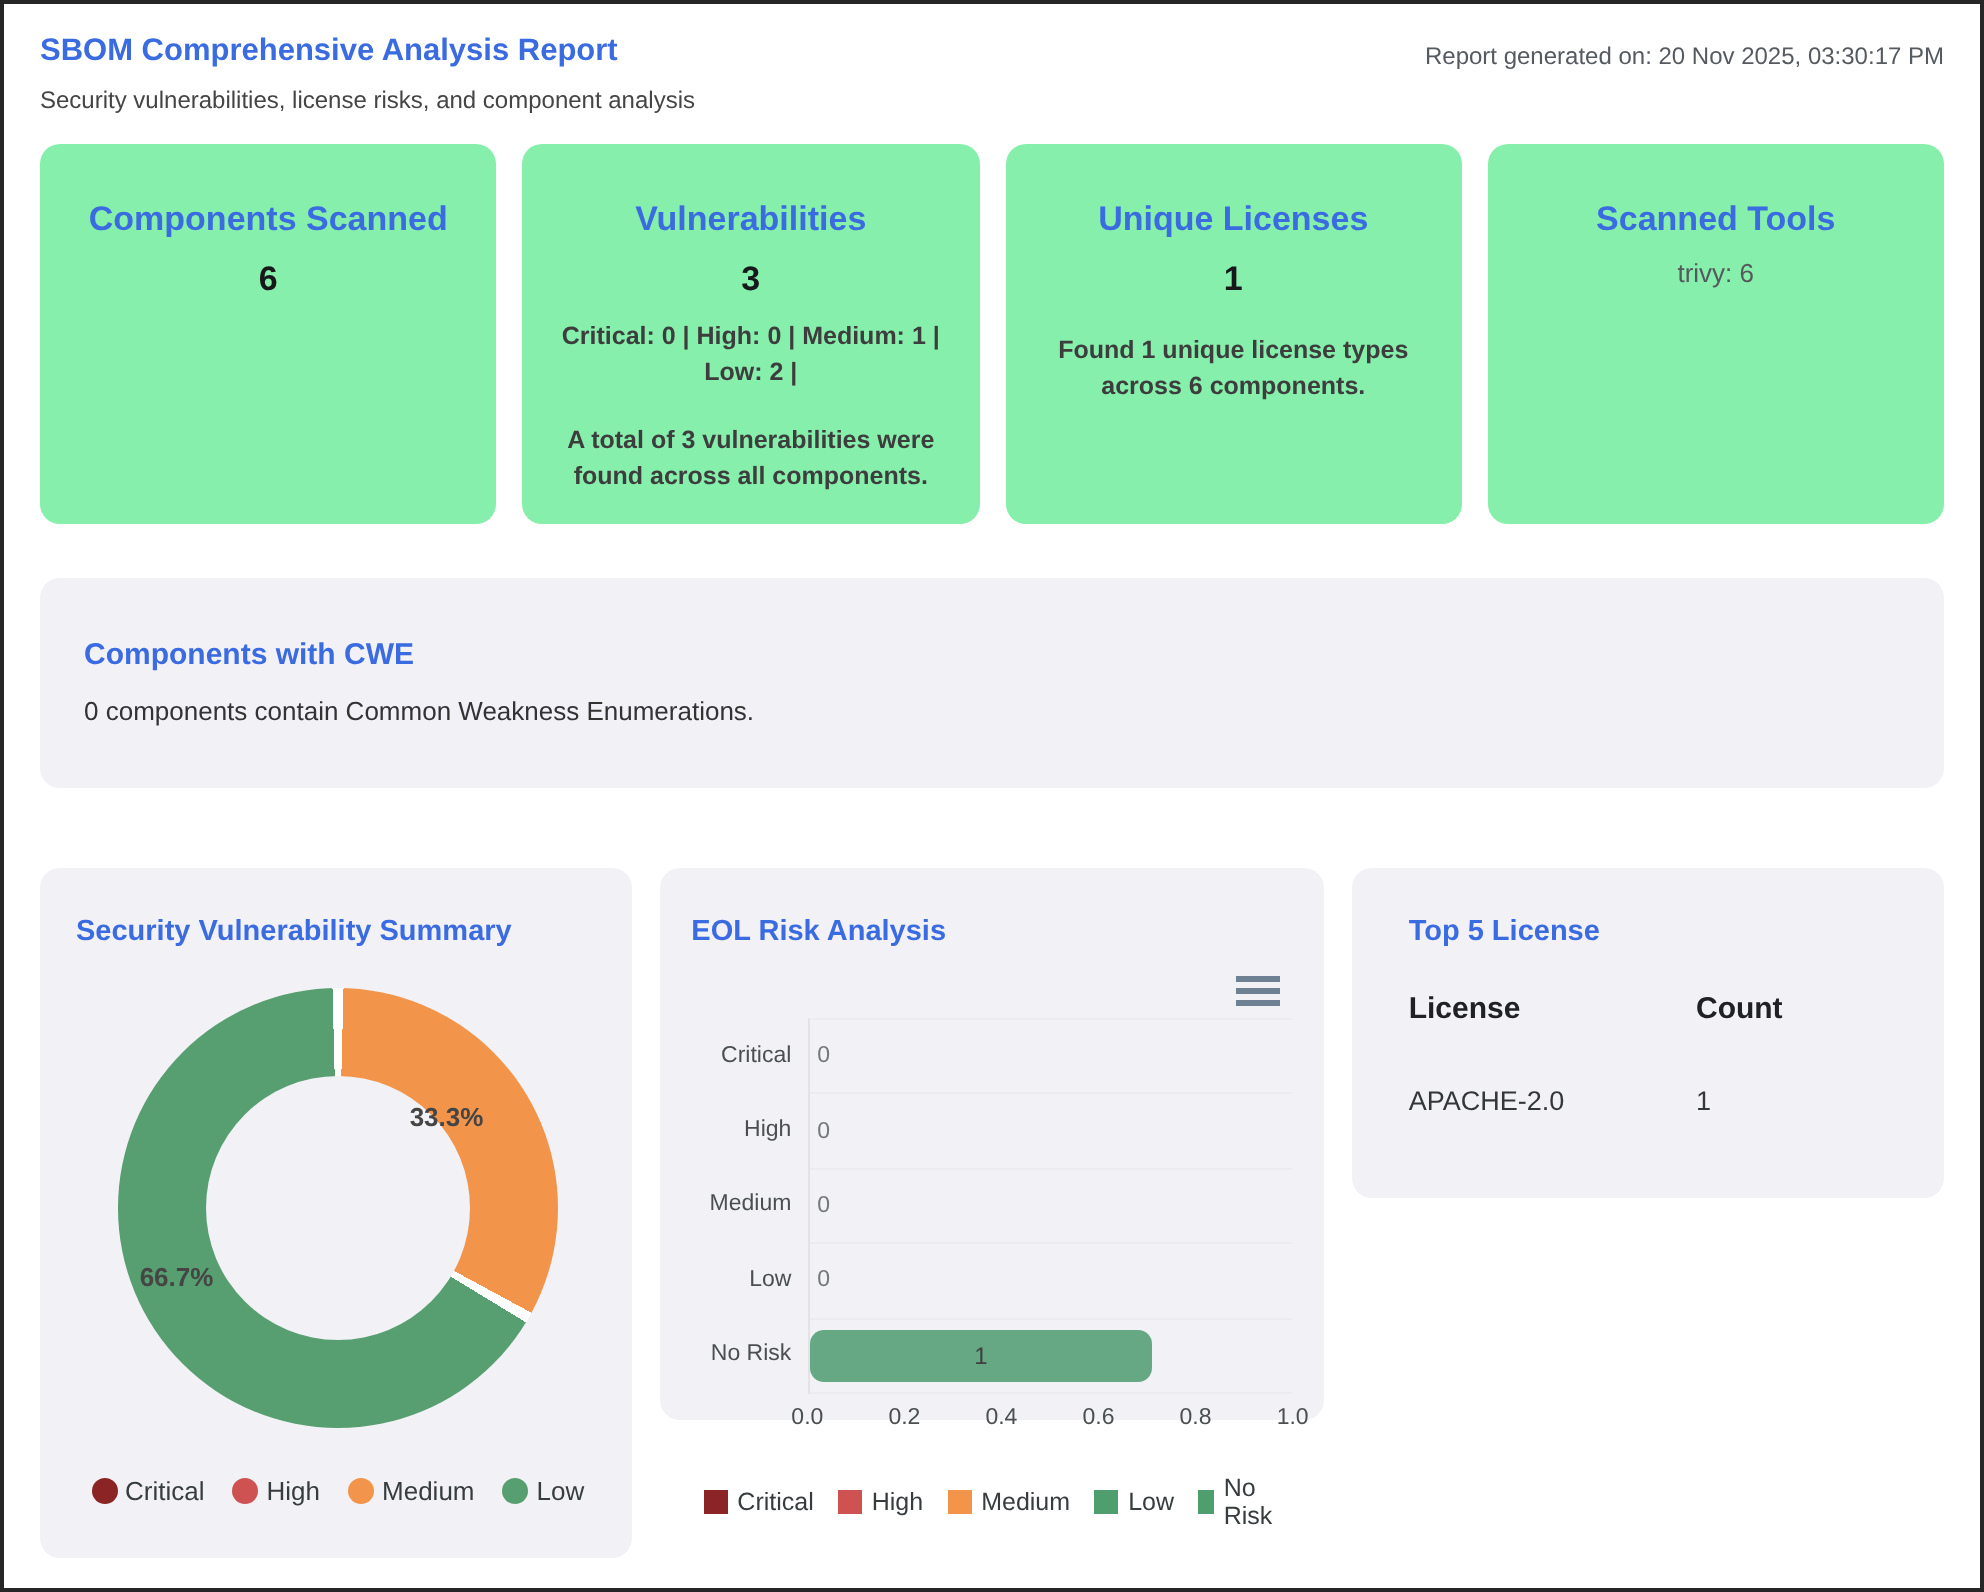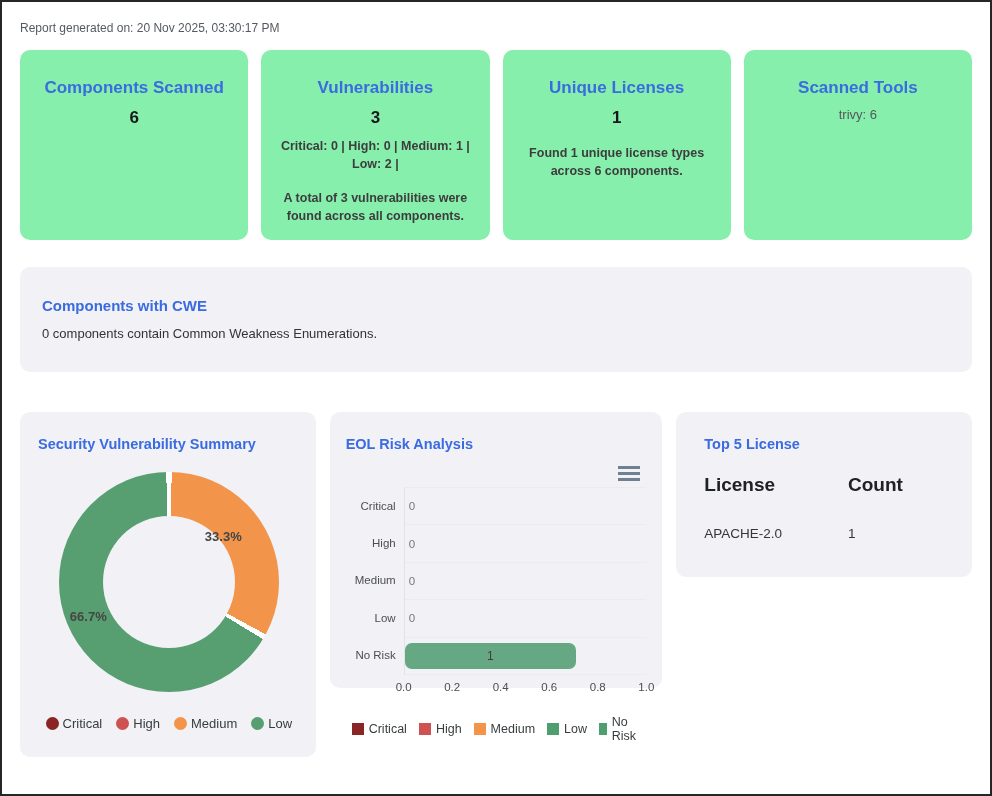--- a/index.html
+++ b/index.html
@@ -73,30 +73,34 @@
   .x-axis { position:relative; height:22px; margin-left:58px; margin-top:6px; }
   .x-tick { position:absolute; transform:translateX(-50%); font-size:11.5px; color:#4b4f52; }
   .x-tick:nth-child(1){left:0%} .x-tick:nth-child(2){left:20%} .x-tick:nth-child(3){left:40%}
   .x-tick:nth-child(4){left:60%} .x-tick:nth-child(5){left:80%} .x-tick:nth-child(6){left:100%}
   .legend-bars { margin-top:12px; }
   .legend-bars .legend-item { margin:0 6px; }
   .legend-bars .legend-txt { font-size:12.5px; }
 
   
   .lic-table { width:100%; border-collapse:collapse; margin-top:22px; }
-  .lic-table th { text-align:left; font-size:19px; font-weight:bold; color:#202124; padding-bottom:4px; }
+  .lic-table th { text-align:left; font-size:15px; font-weight:bold; color:#202124; padding-bottom:4px; }
   .lic-table td { text-align:left; font-size:13.5px; color:#34373a; padding-top:26px; }
   .lic-table th:nth-child(2), .lic-table td:nth-child(2) { width:42%; }
 </style>
 </head>
 <body>
 
 <div class="page">
 
   <div class="hdr">
+    <div>
+      <div class="hdr-title">SBOM Comprehensive Analysis Report</div>
+      <div class="hdr-sub">Security vulnerabilities, license risks, and component analysis</div>
+    </div>
     <div class="hdr-gen">Report generated on: 20 Nov 2025, 03:30:17 PM</div>
   </div>
 
   <div class="cards">
     <div class="card">
       <div class="card-title">Components Scanned</div>
       <div class="card-value">6</div>
     </div>
     <div class="card">
       <div class="card-title">Vulnerabilities</div>

